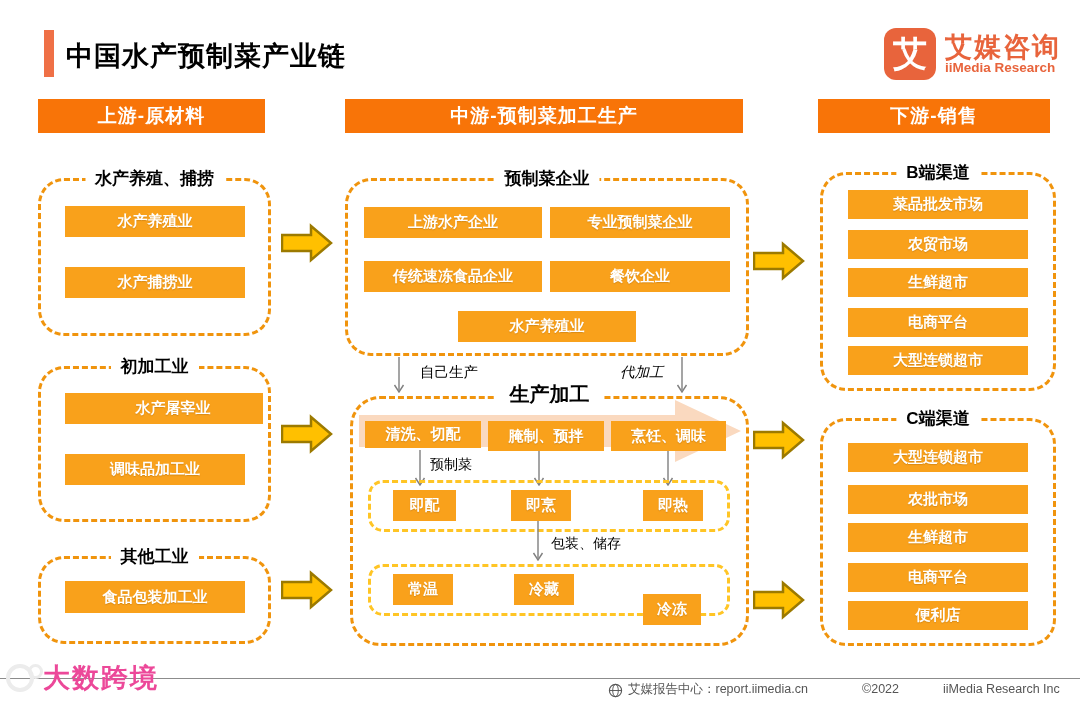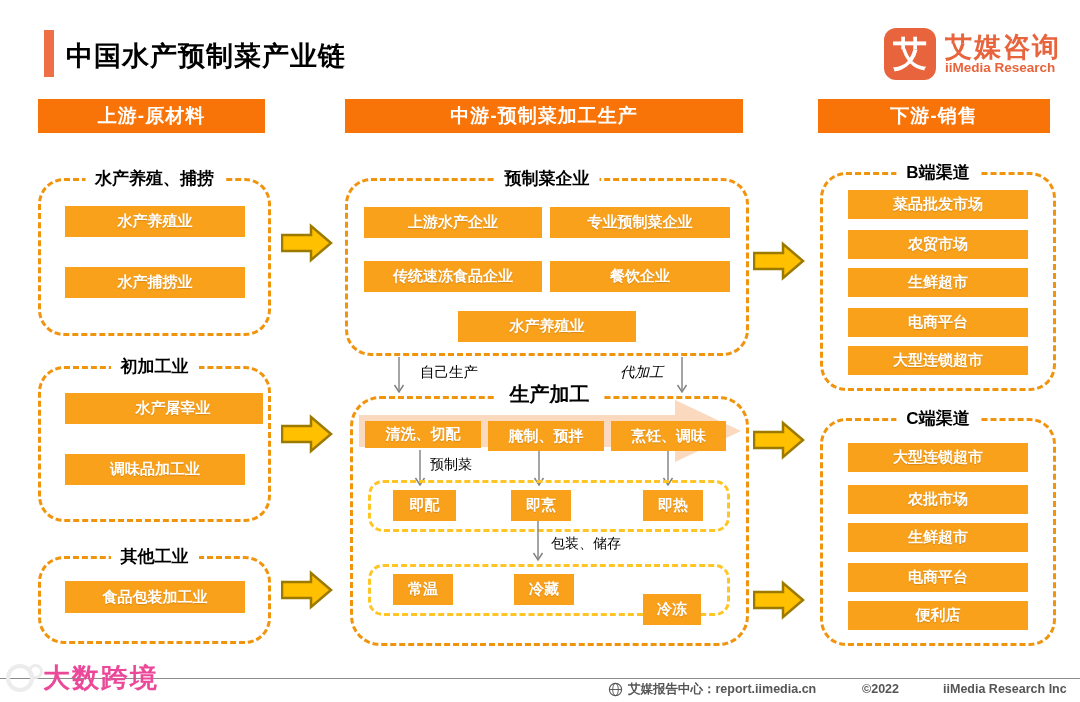--- a/index.html
+++ b/index.html
@@ -33,21 +33,21 @@
     text-shadow:0 1px 1px rgba(120,70,0,.25);z-index:2;}
   
   .bigarrow{position:absolute;width:52px;height:40px;}
   
   .thinarrow{position:absolute;}
   .flowlbl{position:absolute;font-size:14.5px;color:#000;white-space:nowrap;z-index:3;}
   
   .band{position:absolute;z-index:1;}
   
   .footer-line{position:absolute;left:0;top:678px;width:1080px;height:1px;background:#8c8c8c;}
-  .footer-item{position:absolute;font-size:12.5px;color:#555;display:flex;align-items:center;gap:5px;font-weight:bold;}
+  .footer-item{position:absolute;font-size:12.5px;color:#555;display:flex;align-items:flex-end;gap:5px;}
   .watermark{position:absolute;left:6px;top:660px;display:flex;align-items:center;gap:0;
     color:#ec4899;font-weight:bold;font-size:27px;letter-spacing:2px;z-index:4;}
   .wm-ring{width:20px;height:20px;border:4px solid #ececec;border-radius:50%;}
   .wm-ring.small{width:9px;height:9px;border-width:3px;margin-bottom:14px;margin-left:-6px;}
 </style>
 </head>
 <body>
 
 <div class="canvas">
 

